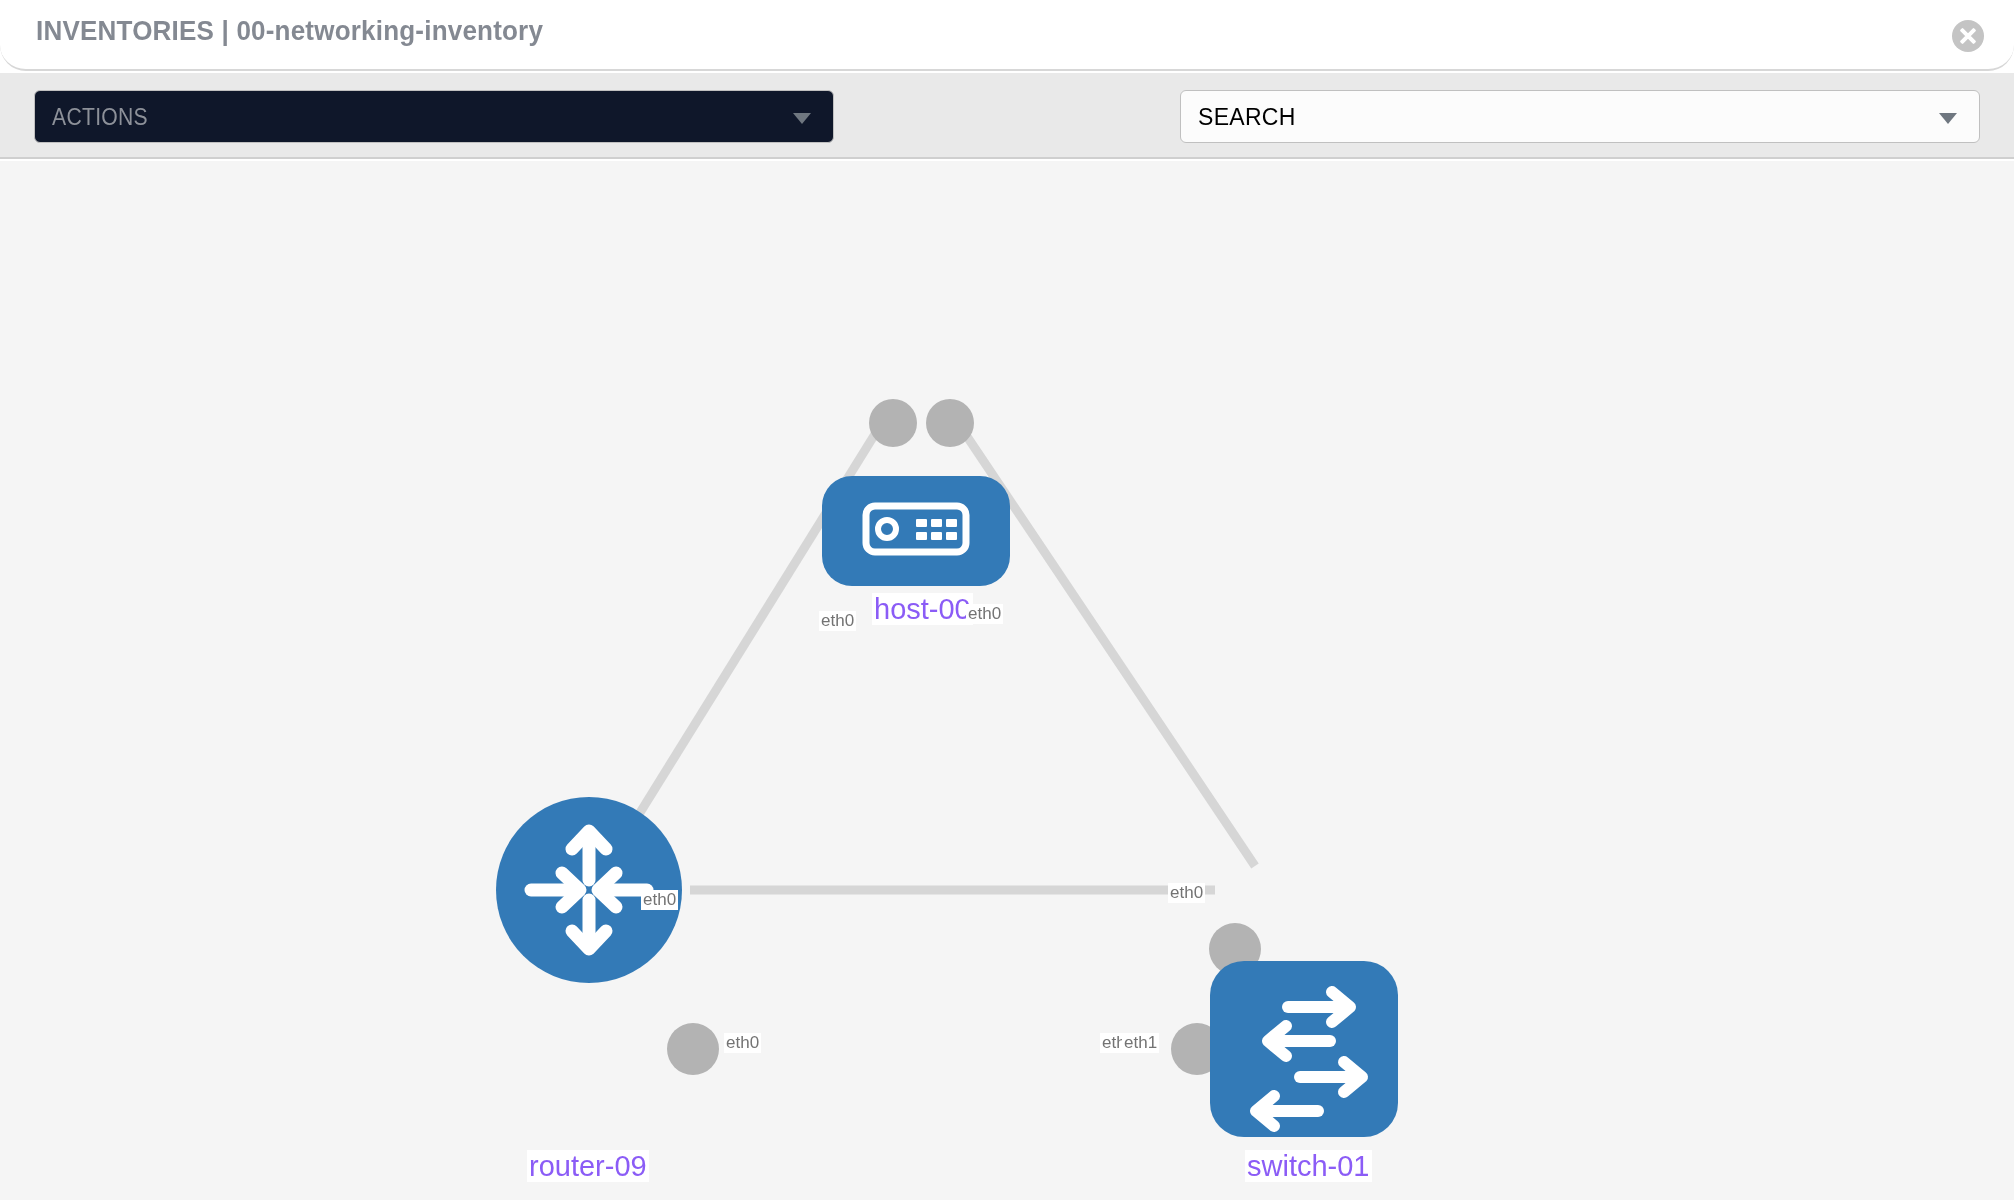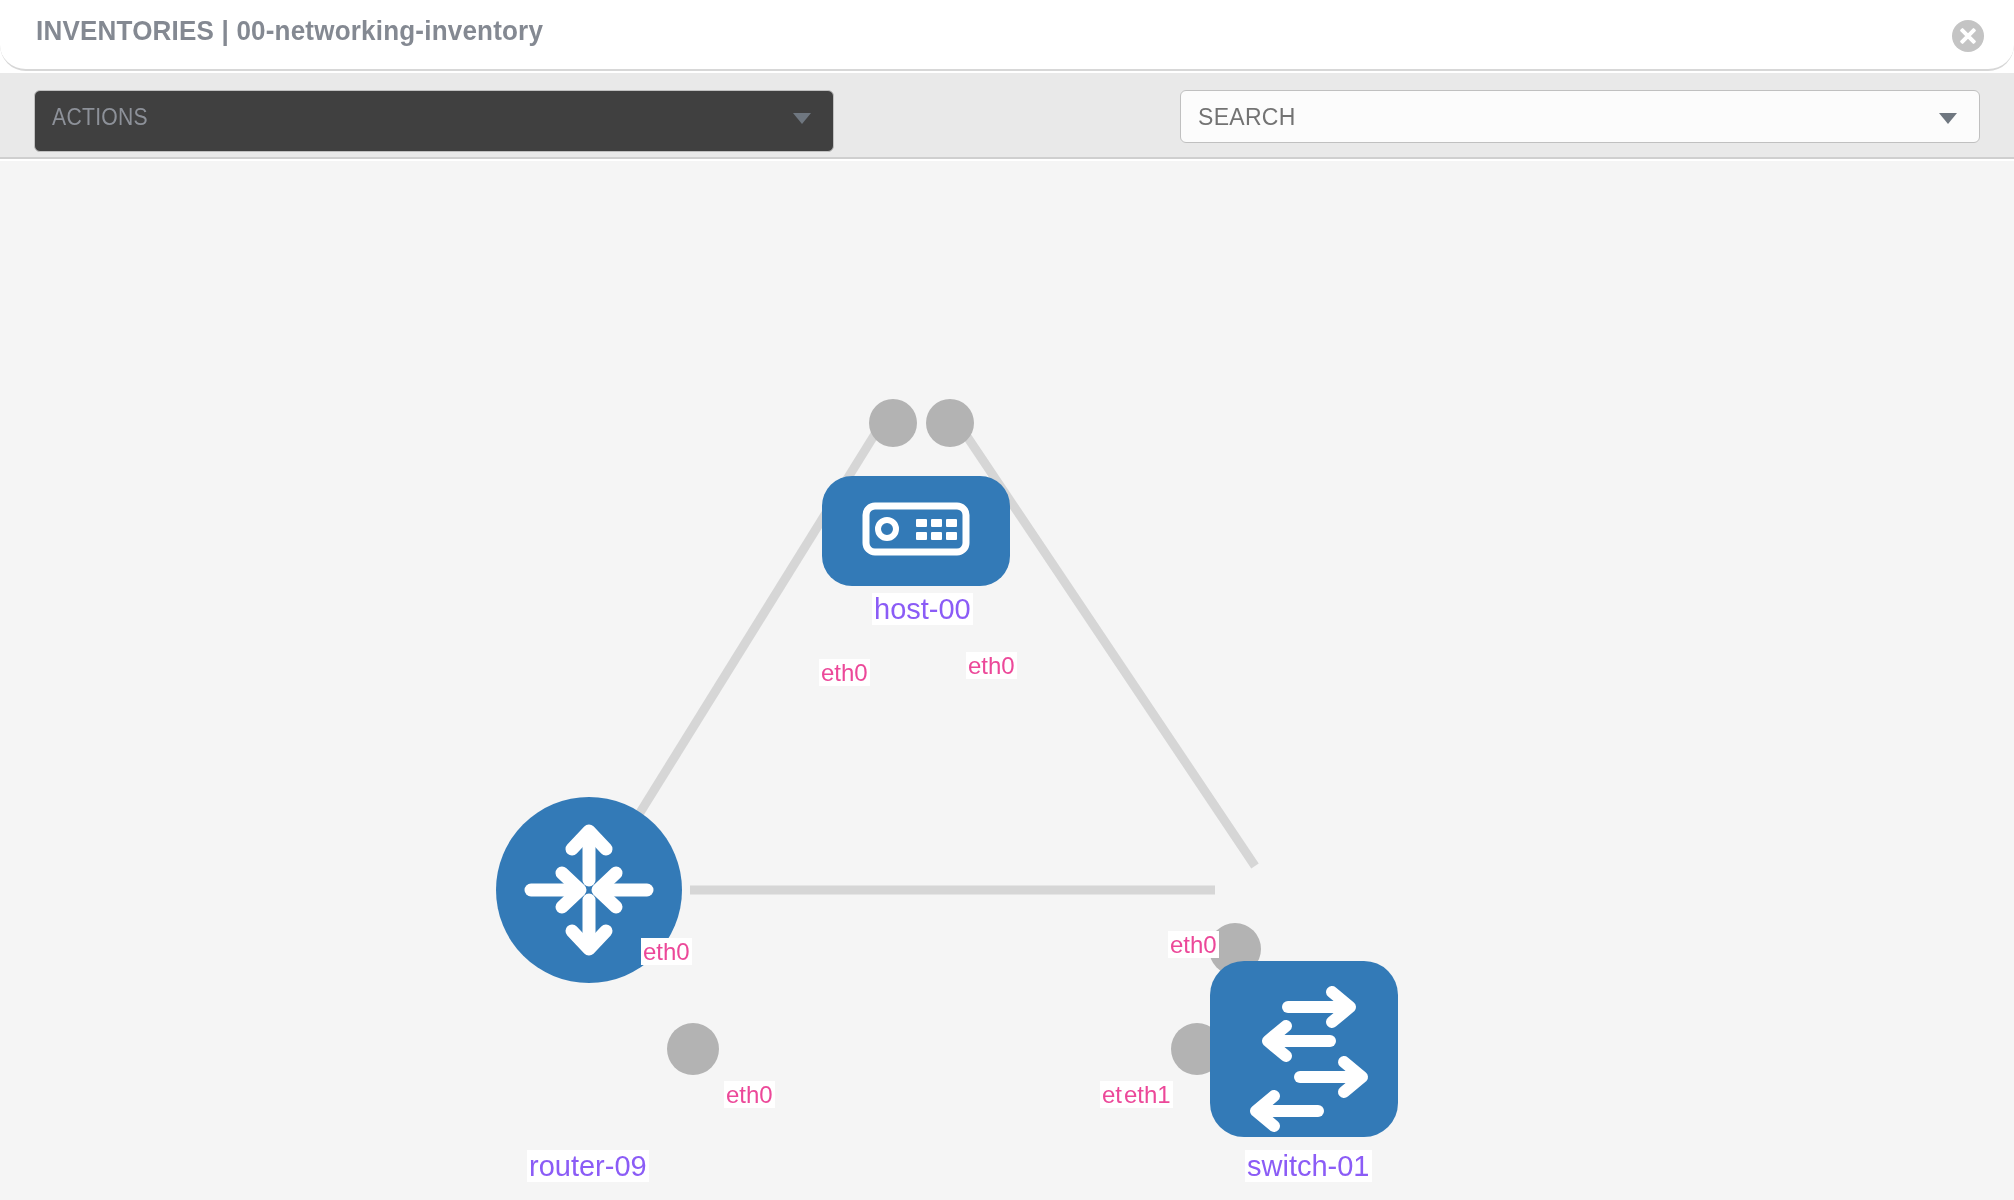--- a/index.html
+++ b/index.html
@@ -36,22 +36,22 @@
   .close-btn svg { display: block; }
 
   
   .toolbar {
     position: absolute; left: 0; top: 73px; width: 2014px; height: 86px;
     background: #e9e9e9;
     border-bottom: 2px solid #cfcfcf;
   }
   .actions-select {
     position: absolute; left: 34px; top: 17px;
-    width: 800px; height: 62px;
-    background: #404040;
+    width: 800px; height: 53px;
+    background: #0f172a;
     border: 1px solid #c0c0c0;
     border-radius: 6px;
     cursor: pointer;
   }
   .actions-label {
     position: absolute; left: 17px; top: 13px;
     font-size: 23px; color: #8d9199;
     letter-spacing: 0.3px;
     transform: scaleX(0.92); transform-origin: left center;
   }
@@ -74,21 +74,21 @@
   .search-box {
     position: absolute; left: 1180px; top: 17px;
     width: 800px; height: 53px;
     background: #fcfcfc;
     border: 1px solid #c0c0c0;
     border-radius: 6px;
     cursor: text;
   }
   .search-placeholder {
     position: absolute; left: 17px; top: 13px;
-    font-size: 23px; color: #737373;
+    font-size: 23px; color: #000000;
     letter-spacing: 0.3px;
   }
 
   
   .canvas {
     position: absolute; left: 0; top: 161px;
     width: 2014px; height: 1039px;
     background: #f5f5f5;
     overflow: hidden;
   }
@@ -100,26 +100,25 @@
     background: #ffffff;
     color: #8b5cf6;
     white-space: nowrap;
     font-size: 29px;
     line-height: 1.05;
     padding: 1px 2px;
   }
   .link-label {
     position: absolute;
     background: #ffffff;
-    color: #ec4899;
+    color: #737373;
     white-space: nowrap;
-    font-size: 24px;
+    font-size: 17px;
     line-height: 1.05;
     padding: 1px 2px;
-    margin-top: 48px;
   }
 </style>
 </head>
 <body>
 
 <div id="app">
 
   <div class="header">
     <div class="page-title">INVENTORIES | 00-networking-inventory</div>
     <div class="close-btn">

